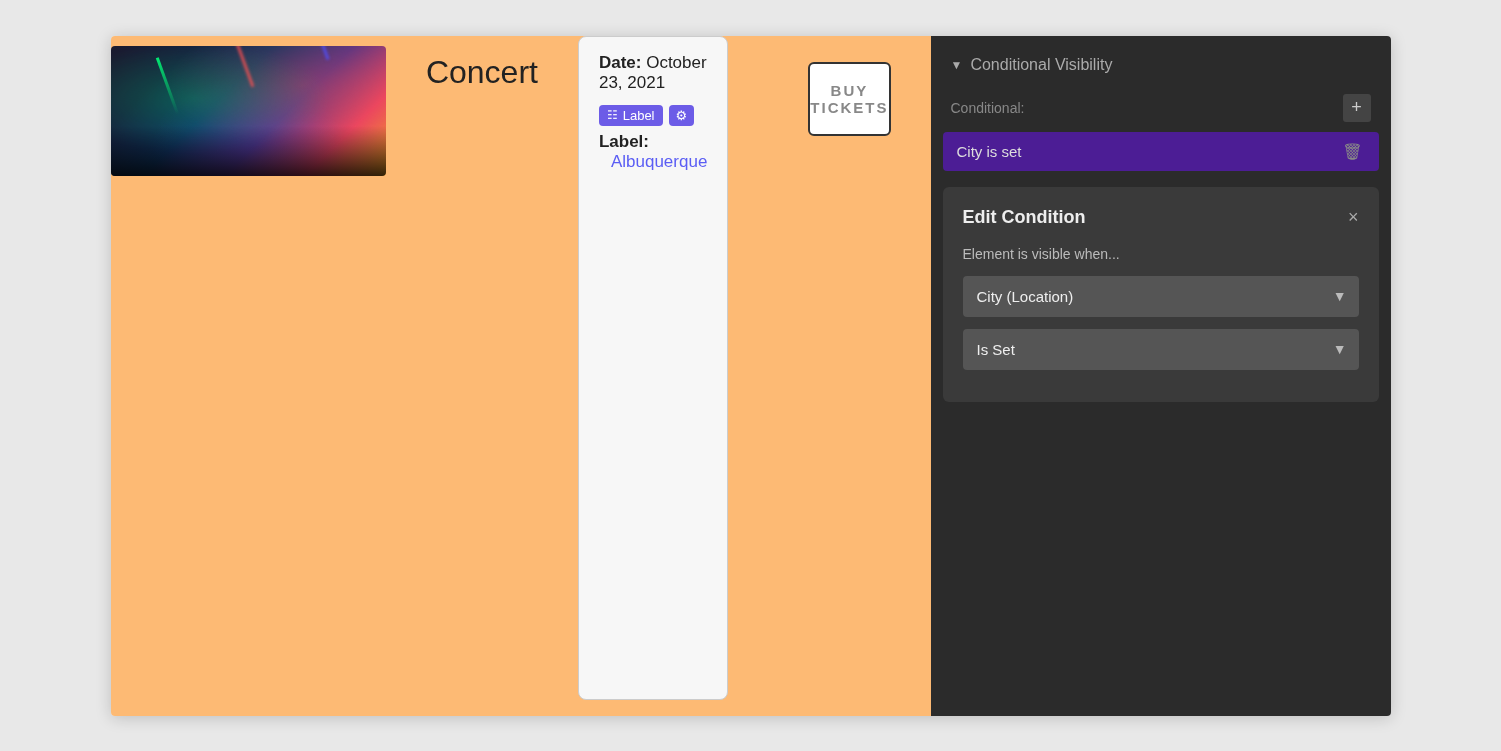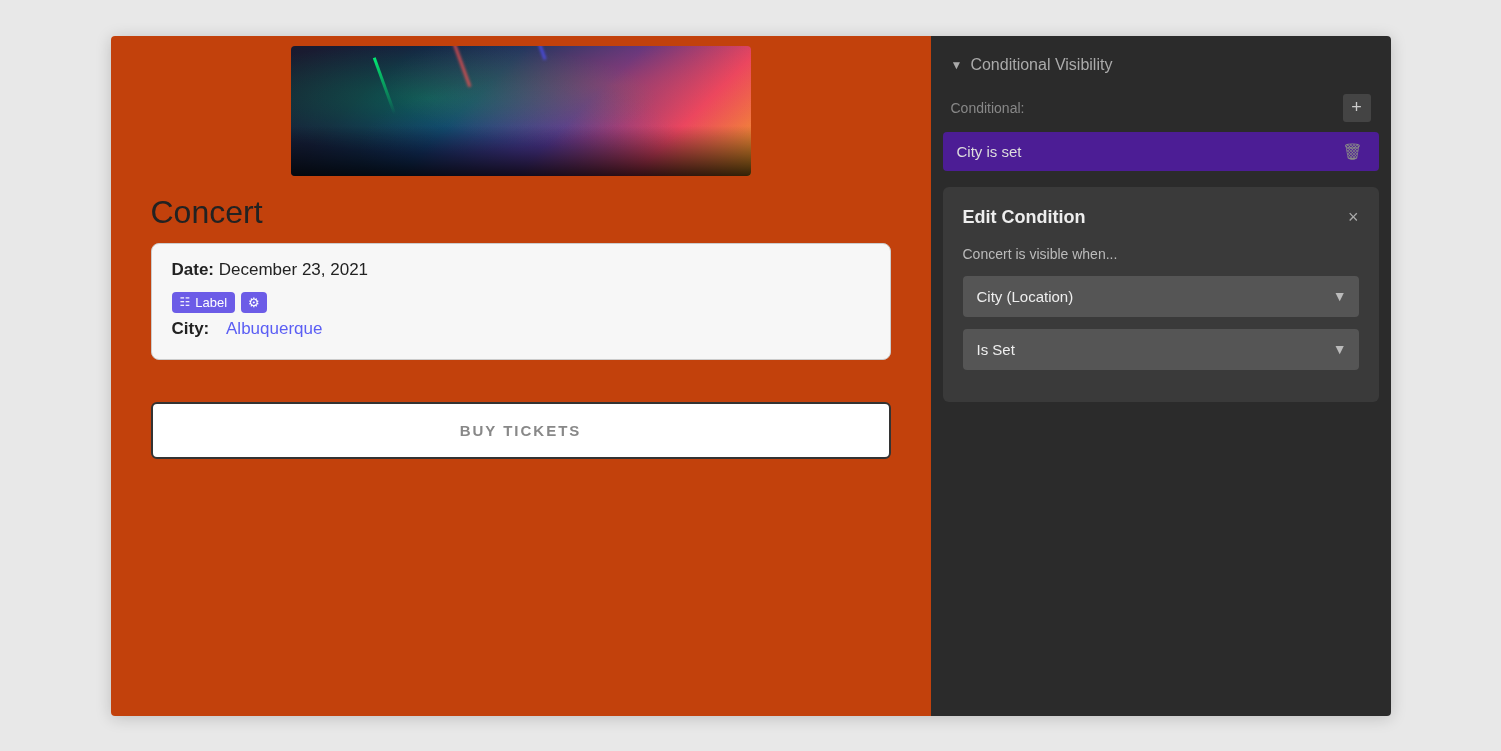--- a/index.html
+++ b/index.html
@@ -18,23 +18,23 @@
       height: 680px;
       display: flex;
       background: #f0f0f0;
       border-radius: 4px;
       overflow: hidden;
       box-shadow: 0 2px 16px rgba(0,0,0,0.18);
     }
     
     .left-panel {
       flex: 1;
-      background: #c2410c;
-      display: flex;
-      flex-direction: column;
+      background: #fdba74;
+      display: flex;
+      flex-direction: row;
       padding: 0;
       overflow: hidden;
     }
     .concert-image {
       width: 460px;
       height: 130px;
       background: linear-gradient(135deg, #1a1a2e 0%, #16213e 20%, #0f3460 40%, #533483 60%, #e94560 80%, #f5a623 100%);
       margin: 10px auto 0 auto;
       border-radius: 4px;
       position: relative;
@@ -287,31 +287,31 @@
       <div class="concert-image-overlay"></div>
       <div class="concert-lights"></div>
       <div class="concert-crowd"></div>
     </div>
 
     <h1 class="concert-title">Concert</h1>
 
     <div class="concert-card">
       <div class="date-row">
         <strong>Date:</strong>
-        <span>December 23, 2021</span>
+        <span>October 23, 2021</span>
       </div>
       <div class="label-chip-row">
         <span class="label-chip">
           <span class="chip-icon">☷</span>
           <span>Label</span>
         </span>
         <span class="gear-chip">⚙</span>
       </div>
       <div class="city-row">
-        <strong>City:</strong>
+        <strong>Label:</strong>
         <a class="city-link" href="#">Albuquerque</a>
       </div>
     </div>
 
     <div class="buy-btn-wrap">
       <button class="buy-btn">BUY TICKETS</button>
     </div>
   </div>
 
   <div class="right-panel">
@@ -331,21 +331,21 @@
         <span>🗑</span>
       </button>
     </div>
 
     <div class="edit-modal">
       <div class="modal-header">
         <span class="modal-title">Edit Condition</span>
         <button class="close-btn">×</button>
       </div>
 
-      <div class="modal-subtitle">Concert is visible when...</div>
+      <div class="modal-subtitle">Element is visible when...</div>
 
       <div class="dropdown-wrap">
         <select class="dropdown-select">
           <option>City (Location)</option>
           <option>Name</option>
           <option>Date</option>
           <option>Other</option>
         </select>
         <span class="dropdown-arrow">▼</span>
       </div>

